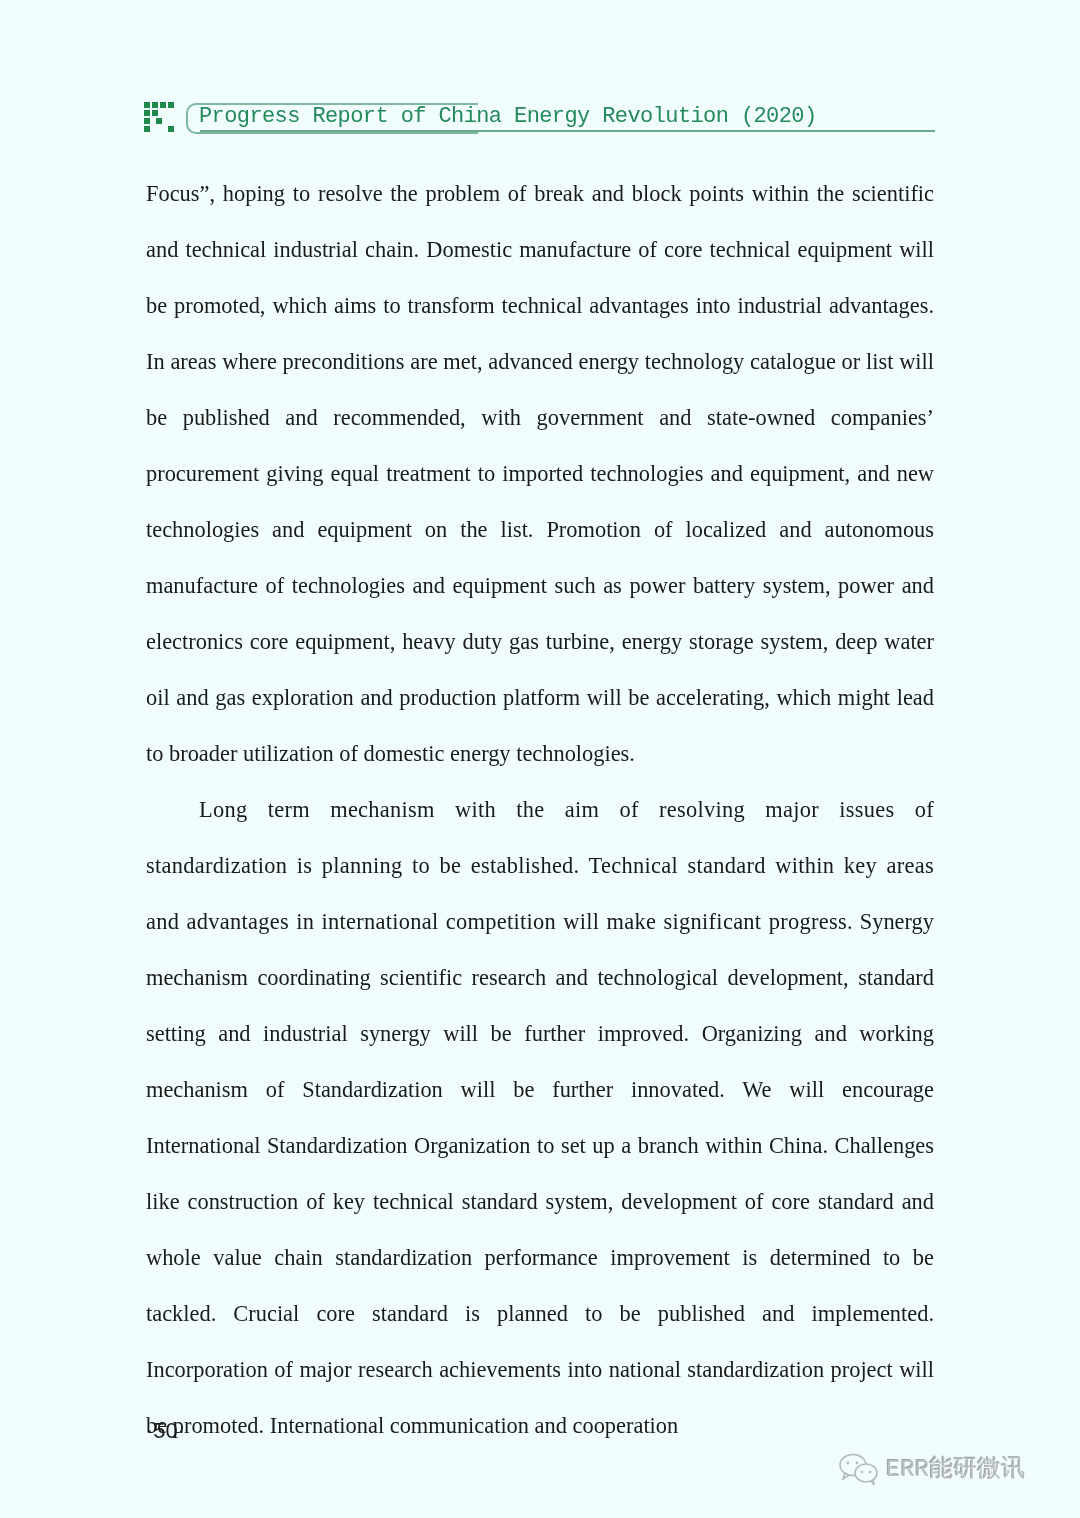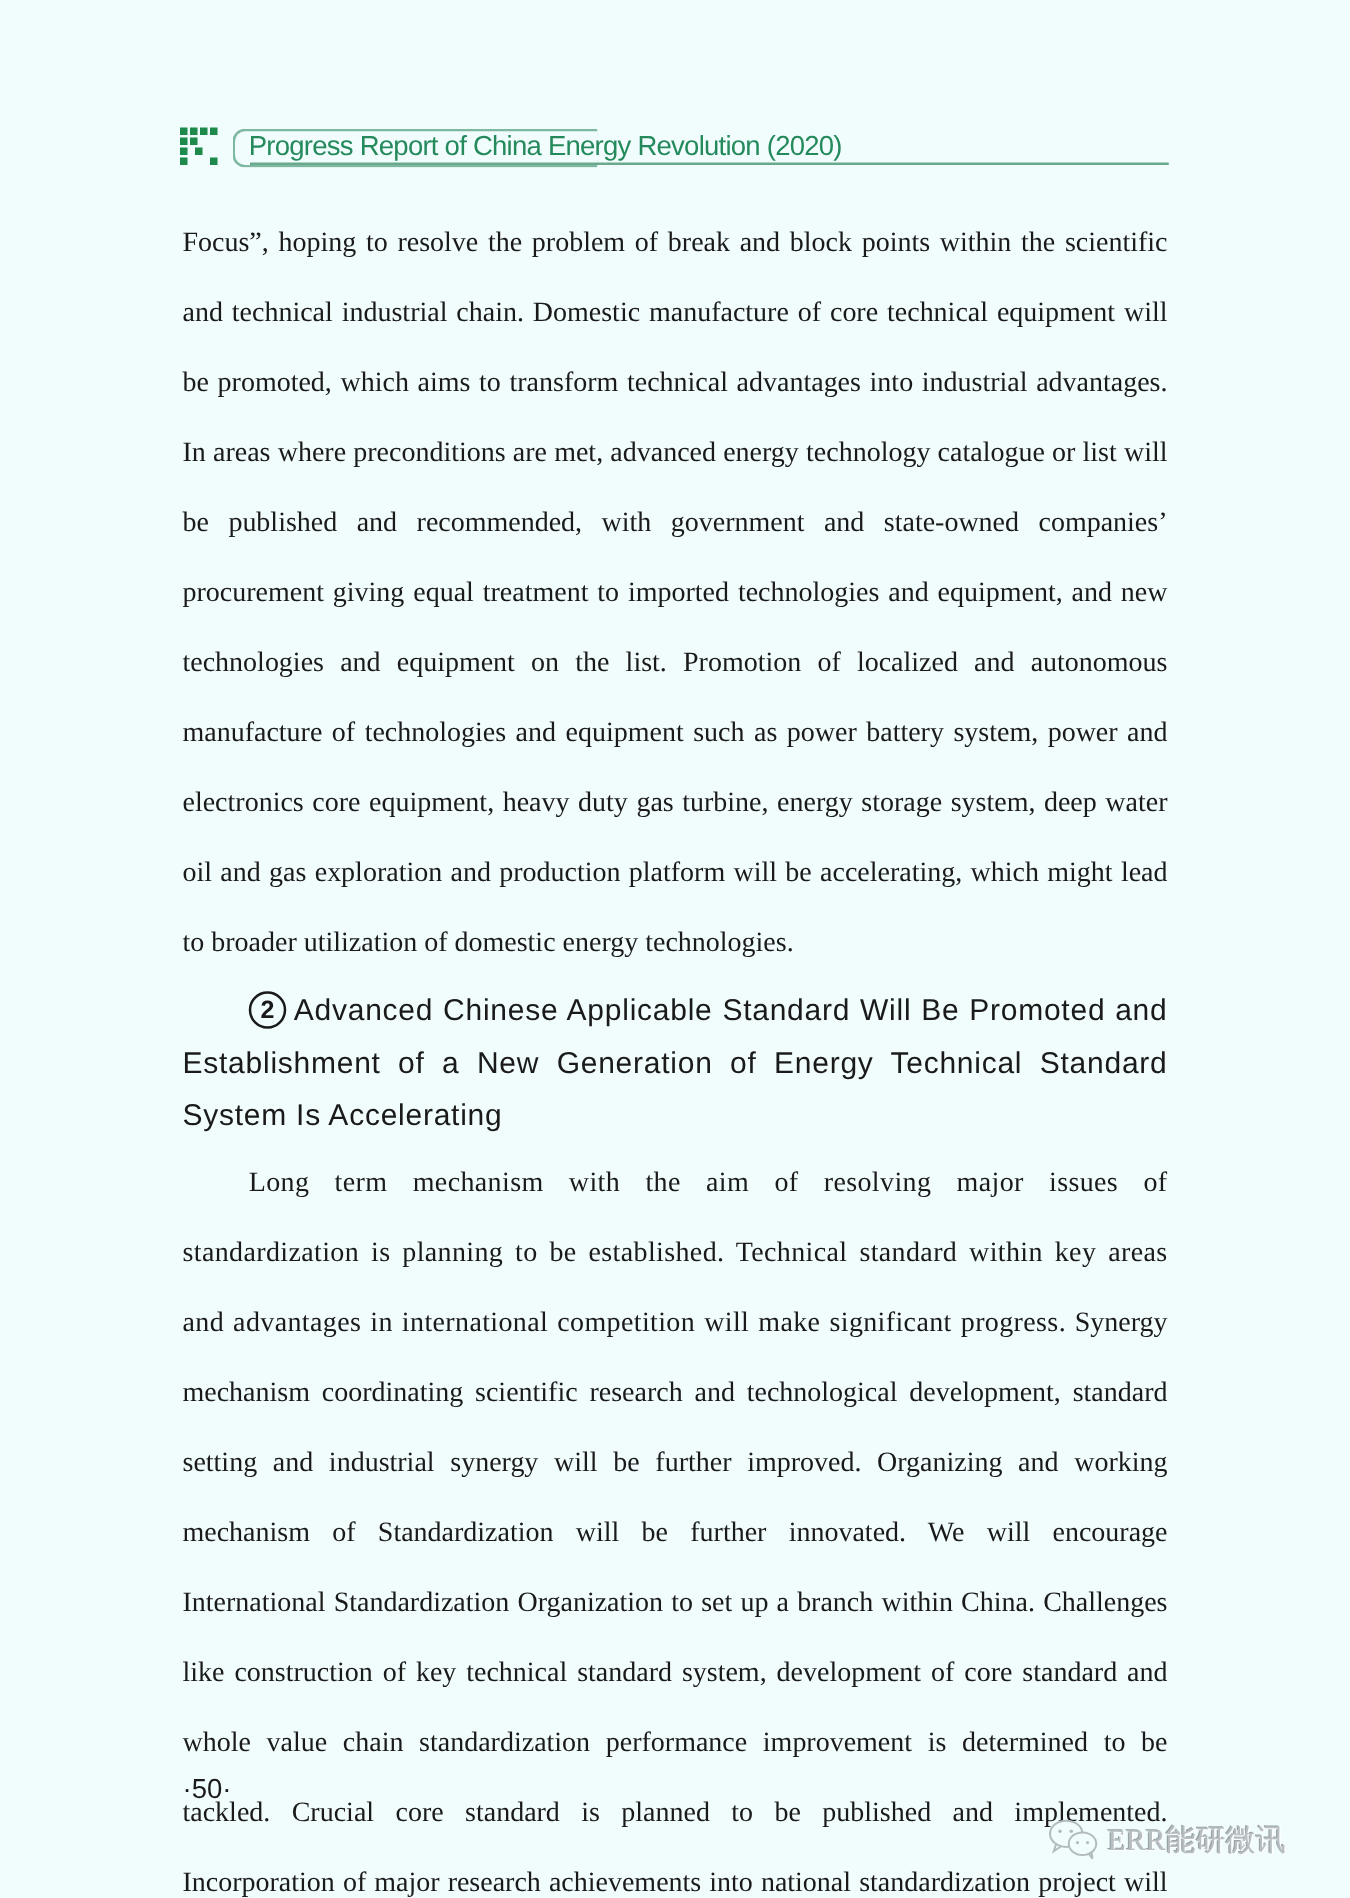--- a/index.html
+++ b/index.html
@@ -52,21 +52,21 @@
     left: 56px;
     top: 30px;
     width: 735px;
     height: 2px;
     background: #6aa98e;
   }
   .header-title {
     position: absolute;
     left: 55px;
     top: 4px;
-    font-family: Liberation Sans, sans-serif;
+    font-family: Liberation Mono, monospace;
     font-size: 22px;
     letter-spacing: -0.6px;
     color: #248a5c;
     white-space: nowrap;
   }
   .content {
     position: absolute;
     left: 146px;
     top: 166px;
     width: 788px;
@@ -116,24 +116,24 @@
     font-family: "Liberation Sans", "DejaVu Sans", sans-serif;
     font-size: 22px;
     color: #1a1a1a;
   }
   .watermark {
     position: absolute;
     left: 838px;
     top: 1452px;
     height: 36px;
     display: flex;
-    align-items: flex-end;
+    align-items: flex-start;
     gap: 6px;
     color: #b8bfc2;
-    font-family: Liberation Serif, serif;
+    font-family: Liberation Mono, monospace;
     font-size: 24px;
     text-shadow: 1px 1px 0 #ffffff, -1px -1px 0 #9aa3a6;
   }
   .watermark svg {
     display: block;
   }
 </style>
 </head>
 <body>
 
@@ -151,23 +151,20 @@
     <span style="left:24px;top:24px"></span>
   </div>
   <div class="header-frame"></div>
   <div class="header-underline"></div>
   <div class="header-title">Progress Report of China Energy Revolution (2020)</div>
 </div>
 
 <div class="content">
   <p class="para">Focus”, hoping to resolve the problem of break and block points within the scientific and technical industrial chain. Domestic manufacture of core technical equipment will be promoted, which aims to transform technical advantages into industrial advantages. In areas where preconditions are met, advanced energy technology catalogue or list will be published and recommended, with government and state-owned companies’ procurement giving equal treatment to imported technologies and equipment, and new technologies and equipment on the list. Promotion of localized and autonomous manufacture of technologies and equipment such as power battery system, power and electronics core equipment, heavy duty gas turbine, energy storage system,  deep water oil and gas exploration and production platform will be accelerating, which might lead to broader utilization of domestic energy technologies.</p>
 
-  <div class="heading">
-    <span class="num">2</span><span>Advanced Chinese Applicable Standard Will Be Promoted and Establishment of a New Generation of Energy Technical Standard System Is Accelerating</span>
-  </div>
 
   <p class="para indent"><span class="bold">Long term mechanism with the aim of resolving major issues of standardization is planning to be established. Technical standard within key areas and advantages in international competition will make significant progress.</span><span> Synergy mechanism coordinating scientific research and technological development, standard setting and industrial synergy will be further improved. Organizing and working mechanism of Standardization will be further innovated. We will encourage International Standardization Organization to set up a branch within China. Challenges like construction of key technical standard system, development of core standard and whole value chain standardization performance improvement is determined to be tackled. Crucial core standard is planned to be published and implemented. Incorporation of major research achievements into national standardization project will be promoted. International communication and cooperation</span></p>
 </div>
 
 <div class="page-number">·50·</div>
 
 <div class="watermark">
   <span>
     <svg width="42" height="34" viewBox="0 0 42 34">
       <ellipse cx="15" cy="13" rx="13" ry="10.5" fill="none" stroke="#b3bbbe" stroke-width="1.6"></ellipse>

